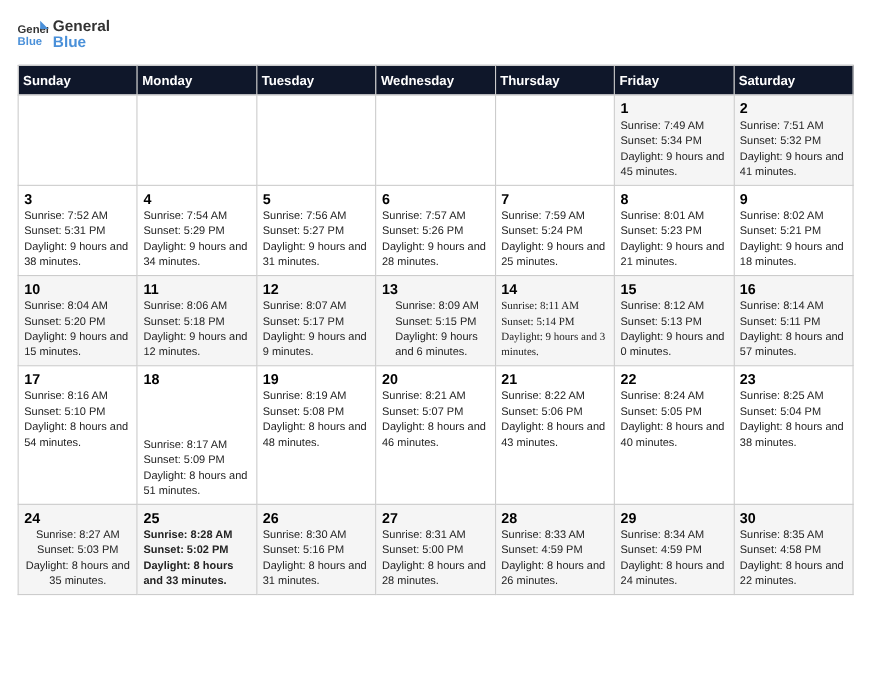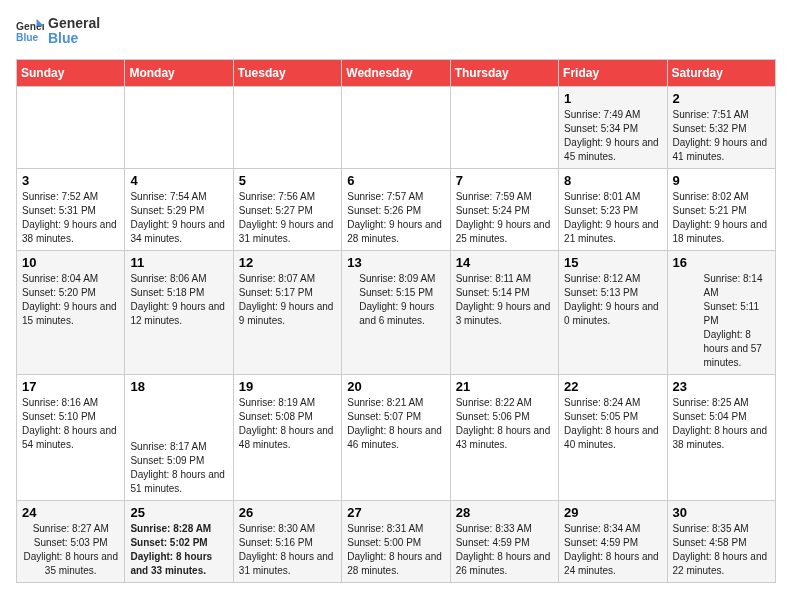--- a/index.html
+++ b/index.html
@@ -36,21 +36,21 @@
     .location-title {
       font-size: 16px;
       color: #555;
     }
     table {
       width: 100%;
       border-collapse: collapse;
       table-layout: fixed;
     }
     thead tr th {
-      background: #ef4444;
+      background: #0f172a;
       color: #fff;
       font-size: 12px;
       font-weight: bold;
       padding: 6px 4px;
       text-align: left;
       border: 1px solid #ccc;
     }
     tbody tr td {
       border: 1px solid #ccc;
       vertical-align: top;
@@ -194,33 +194,33 @@
 Daylight: 9 hours and 9 minutes.</div>
         </td>
         <td>
           <span class="day-num">13</span>
           <div class="day-info" style="white-space: pre-line; margin-left: 12px;">Sunrise: 8:09 AM
 Sunset: 5:15 PM
 Daylight: 9 hours and 6 minutes.</div>
         </td>
         <td>
           <span class="day-num">14</span>
-          <div class="day-info" style="white-space: pre-line;">Sunrise: 8:11 AM
+          <div class="day-info" style="white-space: pre-line; font-family: Liberation Serif, serif;">Sunrise: 8:11 AM
 Sunset: 5:14 PM
 Daylight: 9 hours and 3 minutes.</div>
         </td>
         <td>
           <span class="day-num">15</span>
           <div class="day-info" style="white-space: pre-line;">Sunrise: 8:12 AM
 Sunset: 5:13 PM
 Daylight: 9 hours and 0 minutes.</div>
         </td>
         <td>
           <span class="day-num">16</span>
-          <div class="day-info" style="white-space: pre-line; margin-left: 31px;">Sunrise: 8:14 AM
+          <div class="day-info" style="white-space: pre-line;">Sunrise: 8:14 AM
 Sunset: 5:11 PM
 Daylight: 8 hours and 57 minutes.</div>
         </td>
       </tr>
       <tr>
         <td>
           <span class="day-num">17</span>
           <div class="day-info" style="white-space: pre-line;">Sunrise: 8:16 AM
 Sunset: 5:10 PM
 Daylight: 8 hours and 54 minutes.</div>

